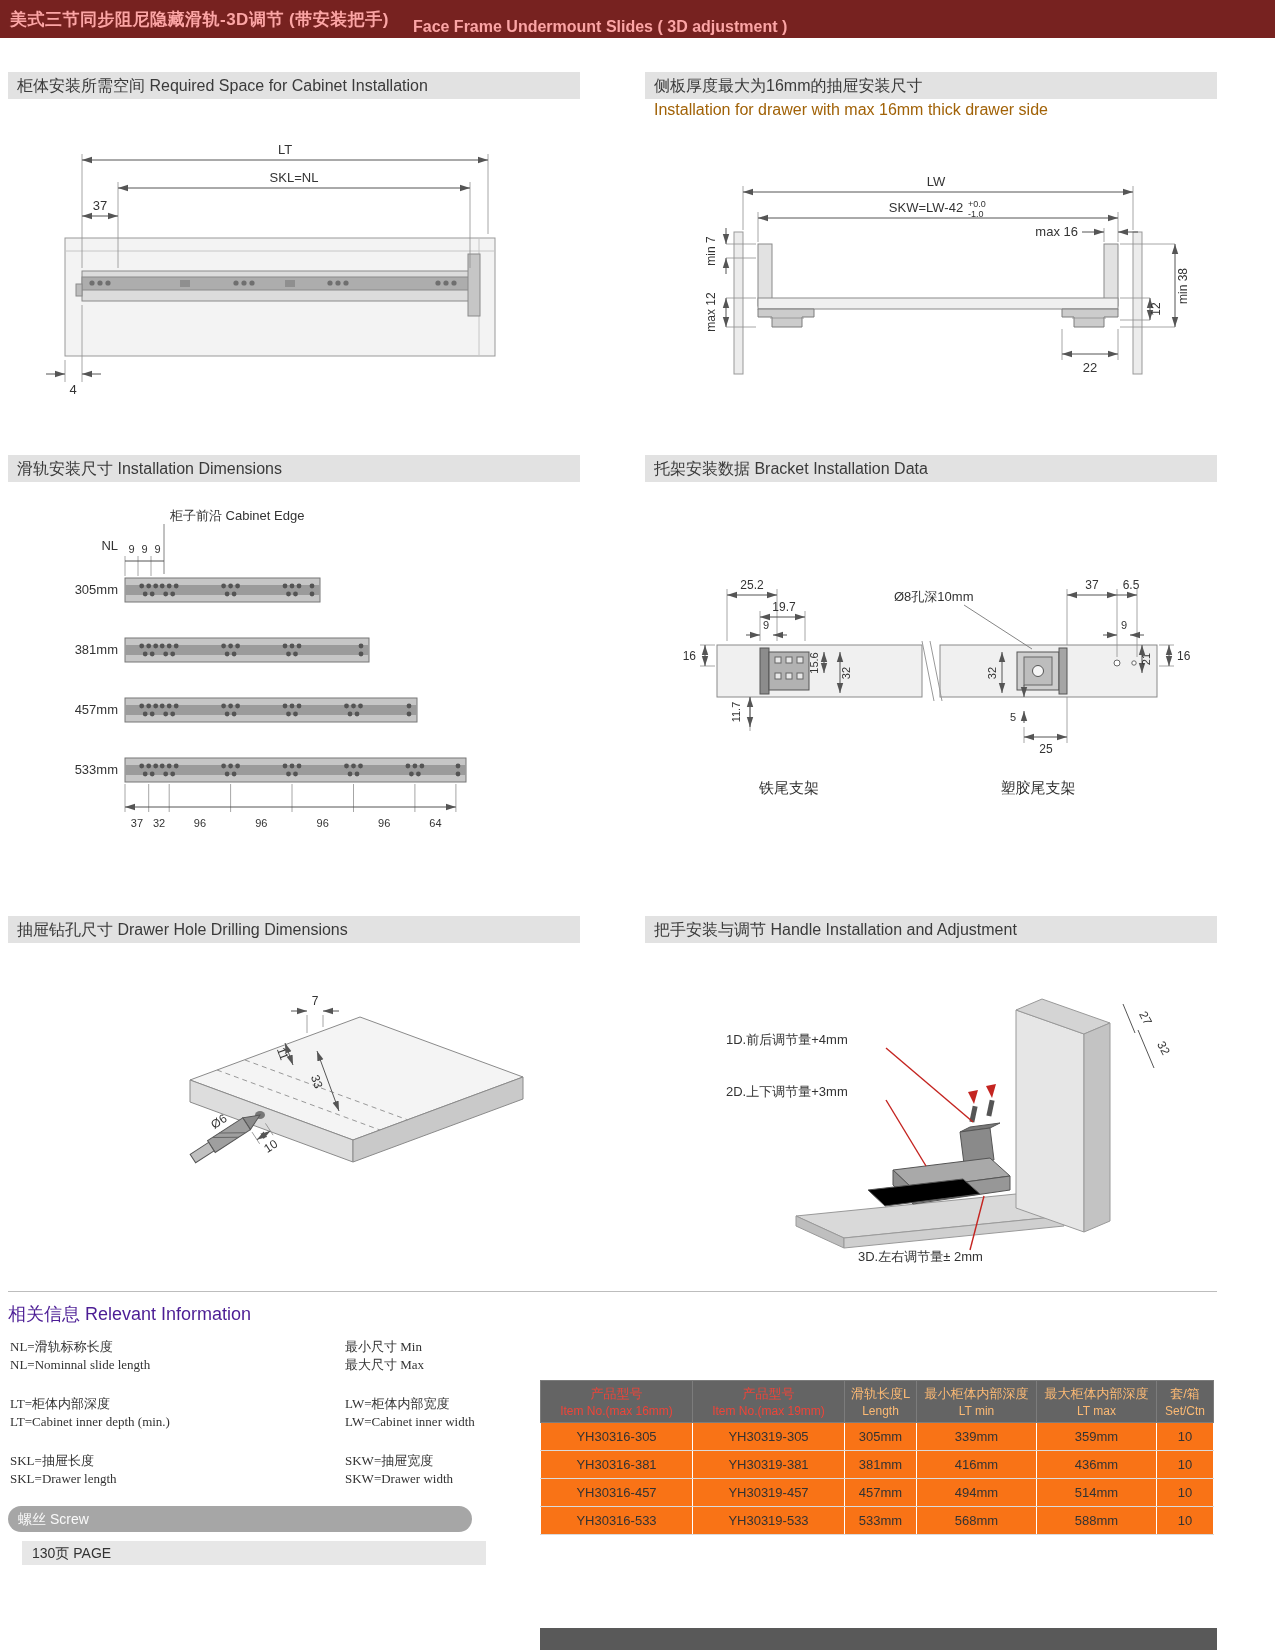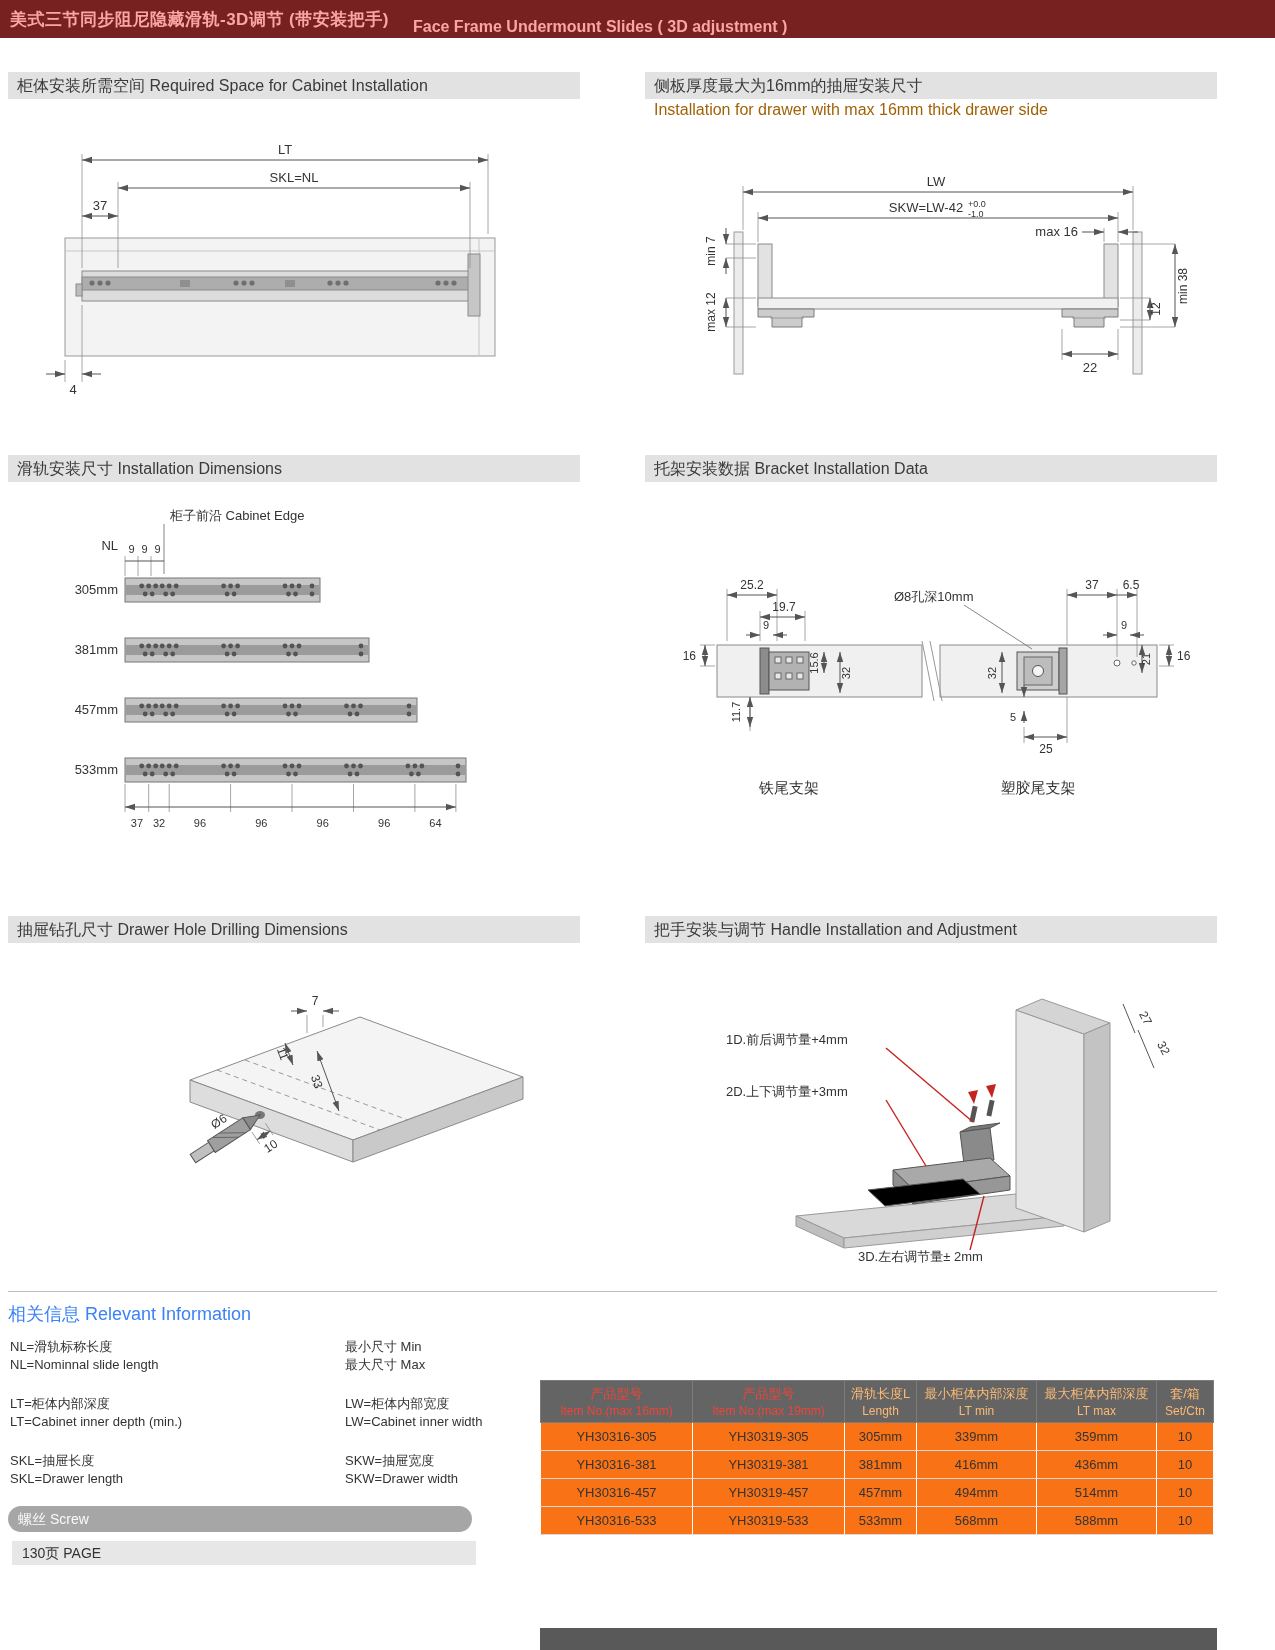--- a/index.html
+++ b/index.html
@@ -19,23 +19,23 @@
   .diagram { position:absolute; }
   svg { display:block; }
   svg text { font-family:"Liberation Sans","DejaVu Sans",sans-serif; fill:#333; }
   .dim  { stroke:#555; stroke-width:1; fill:none; }
   .ext  { stroke:#8f8f8f; stroke-width:0.8; fill:none; }
   .lead { stroke:#777; stroke-width:0.9; fill:none; }
   .red-lead { stroke:#c42420; stroke-width:1.4; fill:none; }
   .t11 { font-size:11px; } .t12 { font-size:12px; } .t13 { font-size:13px; } .t15 { font-size:15px; }
 
   .rule { position:absolute; border-top:1px solid #bdbdbd; }
-  .info-title { position:absolute; font-size:18px; color:#3b82f6; }
+  .info-title { position:absolute; font-size:18px; color:#4c1d95; }
   .legend { position:absolute; font-size:13px; color:#333; line-height:18px; }
-  .legend .grp { margin-bottom:21px; }
+  .legend .grp { margin-bottom:21px;font-family:Liberation Serif, serif; }
 
   .screwbar { position:absolute; height:26px; background:#a6a6a6; color:#fafafa;
               font-size:14px; line-height:26px; padding-left:10px;border-radius:13px; }
   .pagebar  { position:absolute; height:24px; background:#e7e7e7; color:#333;
               font-size:14px; line-height:24px; padding-left:10px; }
   .botbar   { position:absolute; background:#595959; }
 
   table.spec { position:absolute; border-collapse:collapse; table-layout:fixed; background:#fff; }
   .spec th { background:#646464; color:#fdba74; font-weight:normal; padding:4px 2px;
              border:1px solid #7c7c7c; text-align:center; vertical-align:middle; }
@@ -553,16 +553,16 @@
         <td>YH30319-533</td>
         <td>533mm</td>
         <td>568mm</td>
         <td>588mm</td>
         <td>10</td>
       </tr>
     </tbody>
   </table>
 
   <div class="screwbar" style="left:8px; top:1506px; width:464px;">螺丝 Screw</div>
-  <div class="pagebar" style="left:12px; top:1541px; width:464px;">130页 PAGE</div>
+  <div class="pagebar" style="left:22px; top:1541px; width:464px;">130页 PAGE</div>
   <div class="botbar" style="left:540px; top:1628px; width:677px; height:22px;"></div>
 
 </div>
 
 </body></html>

